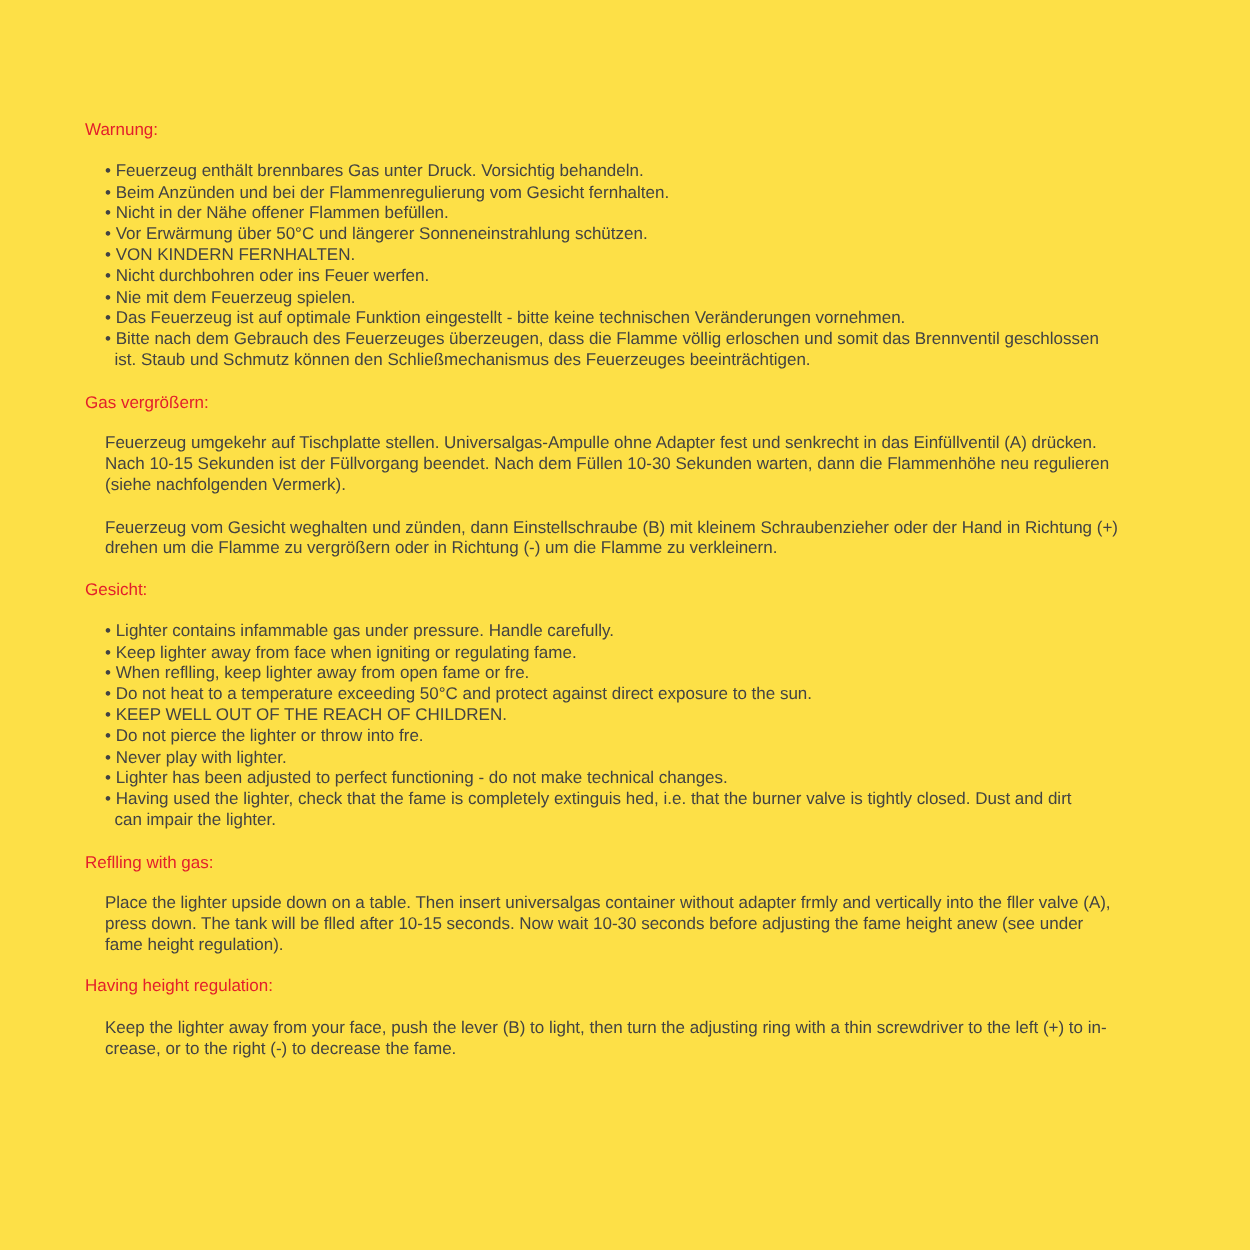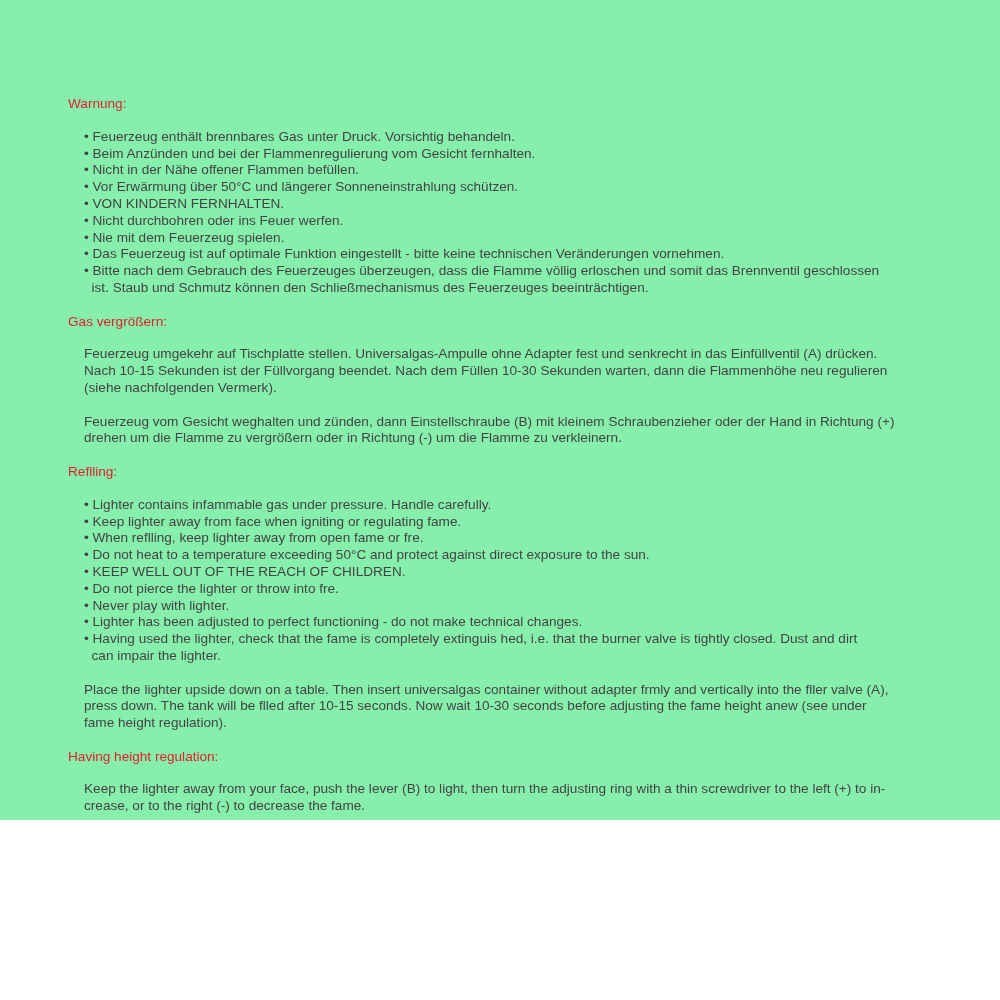--- a/index.html
+++ b/index.html
@@ -3,22 +3,22 @@
 <meta charset="utf-8">
 <style>
   html, body {
     margin: 0;
     padding: 0;
     background: #ffffff;
   }
   .page {
     position: relative;
     width: 1000px;
-    height: 820px;
-    background: #86efac;
+    height: 1000px;
+    background: #fde047;
     overflow: hidden;
     font-family: "Liberation Sans", sans-serif;
   }
   .content {
     position: absolute;
     top: 96px;
     left: 68px;
     width: 910px;
   }
   .section {
@@ -69,34 +69,35 @@
 Nach 10-15 Sekunden ist der Füllvorgang beendet. Nach dem Füllen 10-30 Sekunden warten, dann die Flammenhöhe neu regulieren
 (siehe nachfolgenden Vermerk).</div>
     </div>
 
     <div class="section">
       <div class="section-body">Feuerzeug vom Gesicht weghalten und zünden, dann Einstellschraube (B) mit kleinem Schraubenzieher oder der Hand in Richtung (+)
 drehen um die Flamme zu vergrößern oder in Richtung (-) um die Flamme zu verkleinern.</div>
     </div>
 
     <div class="section">
-      <h2 class="section-heading">Reflling:</h2>
+      <h2 class="section-heading">Gesicht:</h2>
       <div class="section-body">• Lighter contains infammable gas under pressure. Handle carefully.
 • Keep lighter away from face when igniting or regulating fame.
 • When reflling, keep lighter away from open fame or fre.
 • Do not heat to a temperature exceeding 50°C and protect against direct exposure to the sun.
 • KEEP WELL OUT OF THE REACH OF CHILDREN.
 • Do not pierce the lighter or throw into fre.
 • Never play with lighter.
 • Lighter has been adjusted to perfect functioning - do not make technical changes.
 • Having used the lighter, check that the fame is completely extinguis hed, i.e. that the burner valve is tightly closed. Dust and dirt
   can impair the lighter.</div>
     </div>
 
     <div class="section">
+      <h2 class="section-heading">Reflling with gas:</h2>
       <div class="section-body">Place the lighter upside down on a table. Then insert universalgas container without adapter frmly and vertically into the fller valve (A),
 press down. The tank will be flled after 10-15 seconds. Now wait 10-30 seconds before adjusting the fame height anew (see under
 fame height regulation).</div>
     </div>
 
     <div class="section">
       <h2 class="section-heading">Having height regulation:</h2>
       <div class="section-body">Keep the lighter away from your face, push the lever (B) to light, then turn the adjusting ring with a thin screwdriver to the left (+) to in-
 crease, or to the right (-) to decrease the fame.</div>
     </div>

